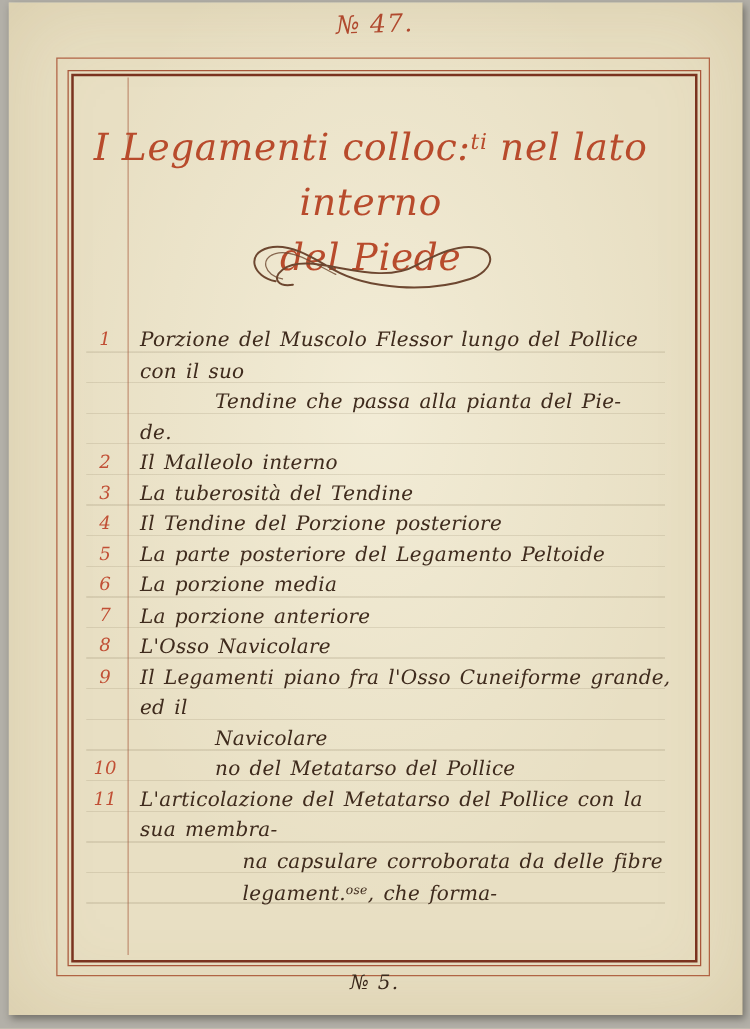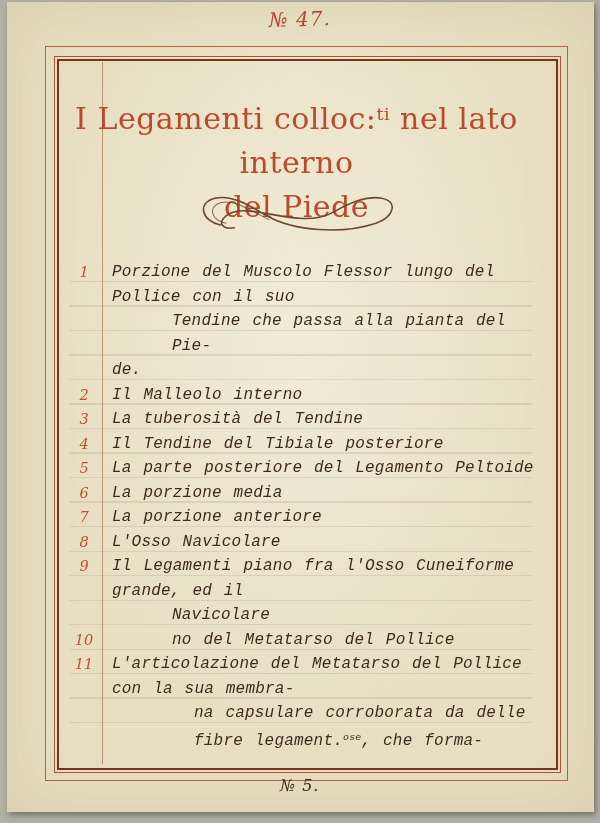--- a/index.html
+++ b/index.html
@@ -36,38 +36,38 @@
   .top-mark{
     position:absolute;top:5px;left:50%;transform:translateX(-52%) rotate(-2deg);
     color:#b0492e;font-style:italic;font-size:20px;letter-spacing:1px;
   }
   .bottom-mark{
     position:absolute;top:774px;left:50%;transform:translateX(-52%);
     color:#3a281b;font-style:italic;font-size:16px;letter-spacing:1px;
   }
   .title{
     position:absolute;left:60px;right:68px;top:90px;
-    text-align:center;color:#b84b2c;
+    text-align:center;color:#b84b2c;font-style:italic;
     font-size:30px;line-height:44px;letter-spacing:.5px;
   }
   .title .sup{font-size:58%;vertical-align:9px;}
   .flourish{
     position:absolute;top:186px;left:50%;transform:translateX(-50%);
   }
   .list{
     position:absolute;left:56px;right:56px;top:258px;
     color:#3f2b1d;font-style:italic;font-size:16px;line-height:24.5px;
     letter-spacing:.2px;word-spacing:2px;
   }
   .row{display:flex;align-items:flex-start;}
   .num{
     width:42px;flex:0 0 42px;text-align:center;color:#c14f35;
     font-size:14.5px;letter-spacing:0;
   }
-  .txt{flex:1;padding-left:7px;font-family:Liberation Mono, monospace;}
+  .txt{flex:1;padding-left:7px;}
   .ind-1{padding-left:60px;}
   .ind-2{padding-left:82px;}
   .sup{font-size:62%;vertical-align:5px;}
 </style>
 </head>
 <body>
 
 <div class="paper">
   <div class="frame-outer"></div>
   <div class="frame-inner"></div>
@@ -107,21 +107,21 @@
     <div class="row">
       <div class="num">3</div>
       <div class="txt">
         <div><span>La tuberosità del Tendine</span></div>
       </div>
     </div>
 
     <div class="row">
       <div class="num">4</div>
       <div class="txt">
-        <div><span>Il Tendine del Tibiale posteriore</span></div>
+        <div><span>Il Tendine del Porzione posteriore</span></div>
       </div>
     </div>
 
     <div class="row">
       <div class="num">5</div>
       <div class="txt">
         <div><span>La parte posteriore del Legamento Peltoide</span></div>
       </div>
     </div>
 

